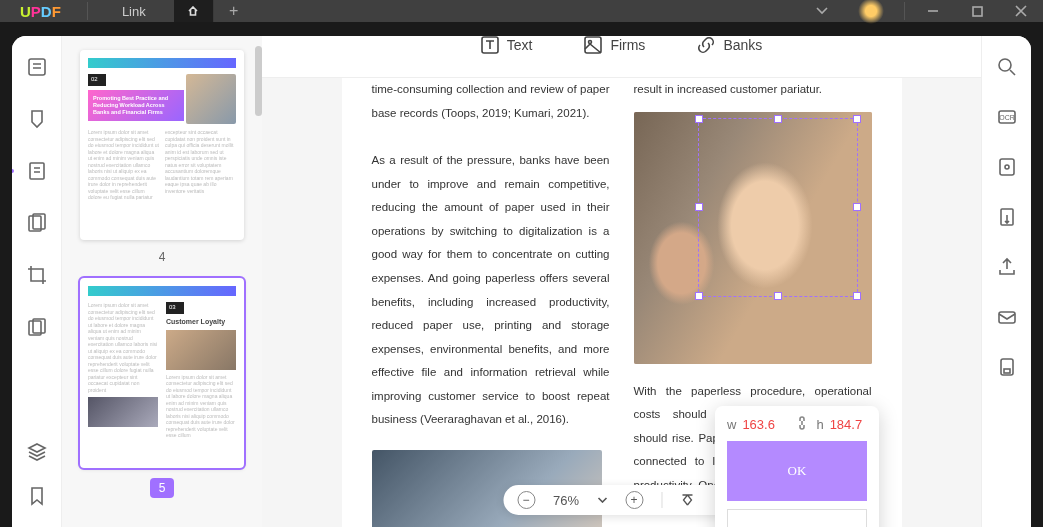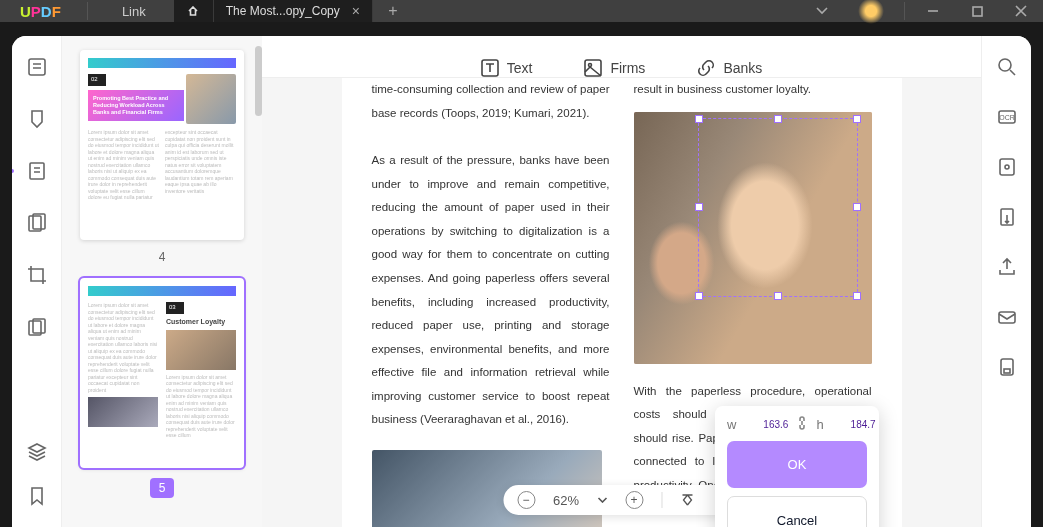--- a/index.html
+++ b/index.html
@@ -30,43 +30,43 @@
 .thumb-card.selected { outline: 2px solid #a070ff; }
 .thumb-num { text-align: center; font-size: 12px; color: #666; margin-bottom: 14px; }
 .thumb-num.selected { background: #a070ff; color: #fff; border-radius: 4px; padding: 3px 0; width: 24px; margin: 0 auto 14px; }
 .thumb-content { height: 190px; padding: 8px; font-size: 5px; color: #888; line-height: 1.3; position: relative; }
 .thumb-banner { background: linear-gradient(90deg, #33cccc, #6666ff); height: 10px; margin-bottom: 6px; }
 .thumb-promo { background: linear-gradient(135deg, #ff66cc, #9966ff); padding: 5px; color: #fff; font-size: 5.5px; font-weight: bold; width: 65%; line-height: 1.3; }
 .thumb-img-sm { position: absolute; right: 8px; width: 50px; height: 50px; background: linear-gradient(135deg, #d4b896, #8899aa); border-radius: 2px; }
 .thumb-scroll { position: absolute; right: 0; top: 10px; width: 7px; height: 70px; background: #ccc; border-radius: 4px; }
 
 .main-area { flex: 1; display: flex; flex-direction: column; background: #f5f5f5; position: relative; }
-.top-toolbar { height: 42px; background: #fff; border-bottom: 1px solid #eee; display: flex; align-items: flex-end; justify-content: center; gap: 52px; font-size: 14px; color: #444; }
+.top-toolbar { height: 42px; background: #fff; border-bottom: 1px solid #eee; display: flex; align-items: flex-start; justify-content: center; gap: 52px; font-size: 14px; color: #444; }
 .tool-item { display: flex; align-items: center; gap: 8px; cursor: pointer; }
 .tool-item svg { width: 18px; height: 18px; }
 
 .page-view { flex: 1; overflow: auto; padding: 0 20px; position: relative; }
 .page { background: #fff; margin: 0 auto; width: 560px; padding: 0 30px 20px; font-size: 11.5px; color: #333; line-height: 2.05; text-align: justify; display: flex; gap: 24px; }
 .col-left { flex: 1; }
 .col-right { flex: 1; position: relative; }
 .page-img { width: 100%; height: 252px; background: linear-gradient(120deg, #c99 20%, #ddbb99 50%, #aa8877); border-radius: 2px; margin: 10px 0 16px; position: relative; overflow: hidden; }
 .img-face { position: absolute; width: 100%; height: 100%; background: radial-gradient(ellipse 40% 50% at 55% 45%, #eeccaa 35%, transparent 50%), radial-gradient(ellipse 25% 30% at 20% 60%, #d4a888 40%, transparent 55%), linear-gradient(120deg, #776655 0%, #998877 30%, #ccaa88 60%); }
 .crop-sel { position: absolute; left: 64px; top: 6px; width: 160px; height: 179px; border: 1px dashed #a070ff; }
 .crop-handle { position: absolute; width: 8px; height: 8px; background: #fff; border: 1px solid #a070ff; }
 .crop-handle.tl { top: -4px; left: -4px; } .crop-handle.tr { top: -4px; right: -4px; }
 .crop-handle.bl { bottom: -4px; left: -4px; } .crop-handle.br { bottom: -4px; right: -4px; }
 .crop-handle.tm { top: -4px; left: 50%; margin-left: -4px; } .crop-handle.bm { bottom: -4px; left: 50%; margin-left: -4px; }
 .crop-handle.lm { left: -4px; top: 50%; margin-top: -4px; } .crop-handle.rm { right: -4px; top: 50%; margin-top: -4px; }
 .bottom-img { width: 230px; height: 110px; background: linear-gradient(135deg, #445566, #99aabb 60%, #ddccbb); margin-top: 18px; border-radius: 2px; }
 
 .popup { position: absolute; right: 152px; top: 370px; width: 164px; background: #fff; border-radius: 8px; box-shadow: 0 4px 20px rgba(0,0,0,0.18); padding: 10px 12px 12px; z-index: 20; }
 .popup-row { display: flex; align-items: center; gap: 6px; font-size: 13px; color: #777; margin-bottom: 8px; }
-.popup-row input { border: none; width: 46px; font-size: 10px; color: #4c1d95; outline: none; text-align: right; }
+.popup-row input { border: none; width: 46px; font-size: 13px; color: #ef4444; outline: none; }
 .popup-link { color: #888; font-size: 13px; margin: 0 2px; }
-.popup-btn { width: 100%; padding: 16px 0; border: none; border-radius: 7px; font-size: 13px; cursor: pointer; }
+.popup-btn { width: 100%; padding: 22px 0; border: none; border-radius: 0; font-size: 13px; cursor: pointer; font-family: Liberation Serif, serif; }
 .popup-ok { background: #b48aff; color: #fff; margin-bottom: 8px; }
 .popup-cancel { background: #fff; color: #0f172a; border: 1px solid #ddd; }
 
 .zoom-bar { position: absolute; bottom: 12px; left: 50%; transform: translateX(-50%); background: #fff; border-radius: 20px; box-shadow: 0 2px 10px rgba(0,0,0,0.12); display: flex; align-items: center; padding: 6px 14px; gap: 18px; font-size: 13px; color: #555; z-index: 5; }
 .zoom-btn { cursor: pointer; width: 18px; height: 18px; display: flex; align-items: center; justify-content: center; border: 1.5px solid #888; border-radius: 50%; font-size: 12px; }
 .zoom-sep { width: 1px; height: 16px; background: #ddd; }
 
 .right-rail { width: 50px; background: #fff; border-left: 1px solid #eee; display: flex; flex-direction: column; align-items: center; padding-top: 20px; gap: 28px; }
 
 svg { stroke: currentColor; fill: none; stroke-width: 1.6; }
@@ -76,24 +76,20 @@
 
 <div class="titlebar">
   <div class="logo"><span class="u">U</span><span class="p">P</span><span class="d">D</span><span class="f">F</span></div>
   <div class="vdiv"></div>
   <div class="menu-item">Link</div>
   <div class="tab tab-empty">
       <svg width="10" height="10" viewBox="0 0 10 10">
         <path d="M1 5 L5 1 L9 5 M2.5 4 V9 H7.5 V4"></path>
       </svg>
     </div>
-  <div class="tab">
-    <span>The Most...opy_Copy</span>
-    <span class="tab-close">×</span>
-  </div>
   <div class="tab-add">+</div>
   <div class="titlebar-right">
     <div class="win-btn">
         <svg width="12" height="8" viewBox="0 0 12 8">
           <path d="M1 1 L6 6 L11 1"></path>
         </svg>
       </div>
     <div class="sparkle"></div>
     <div class="vdiv"></div>
     <div class="win-btn">
@@ -220,42 +216,42 @@
     </div>
 
     <div class="page-view">
       <div class="page">
         <div class="col-left">
           <p>time-consuming collection and review of paper base records (Toops, 2019; Kumari, 2021).</p>
           <p style="margin-top:24px">As a result of the pressure, banks have been under to improve and remain competitive, reducing the amount of paper used in their operations by switching to digitalization is a good way for them to concentrate on cutting expenses. And going paperless offers several benefits, including increased productivity, reduced paper use, printing and storage expenses, environmental benefits, and more effective file and information retrieval while improving customer service to boost repeat business (Veeraraghavan et al., 2016).</p>
           <div class="bottom-img"></div>
         </div>
         <div class="col-right">
-          <p>result in business customer loyalty.</p>
+          <p>result in increased customer pariatur.</p>
           <div class="page-img">
             <div class="img-face"></div>
             <div class="crop-sel">
               <div class="crop-handle tl"></div>
               <div class="crop-handle tm"></div>
               <div class="crop-handle tr"></div>
               <div class="crop-handle lm"></div>
               <div class="crop-handle rm"></div>
               <div class="crop-handle bl"></div>
               <div class="crop-handle bm"></div>
               <div class="crop-handle br"></div>
             </div>
           </div>
           <p>With the paperless procedure, operational costs should decrease, and productivity should rise. Paperless technology adoption is connected to lighter workloads and higher productivity. One method to boost productivity is to foster customer loyalty; therefore, using paperless banking meth-</p>
         </div>
       </div>
     </div>
 
     <div class="zoom-bar">
       <div class="zoom-btn">−</div>
-      <span>62%</span>
+      <span>76%</span>
       <svg width="10" height="6" viewBox="0 0 10 6">
           <path d="M1 1l4 4 4-4"></path>
         </svg>
       <div class="zoom-btn">+</div>
       <div class="zoom-sep"></div>
       <svg width="14" height="14" viewBox="0 0 14 14">
           <path d="M2 2h10M7 12l-4-5 4-5M7 12l4-5-4-5" stroke-width="1.3"></path>
         </svg>
       <svg width="14" height="14" viewBox="0 0 14 14">
           <path d="M3 9l4-5 4 5M3 2h8" stroke-width="1.3"></path>

